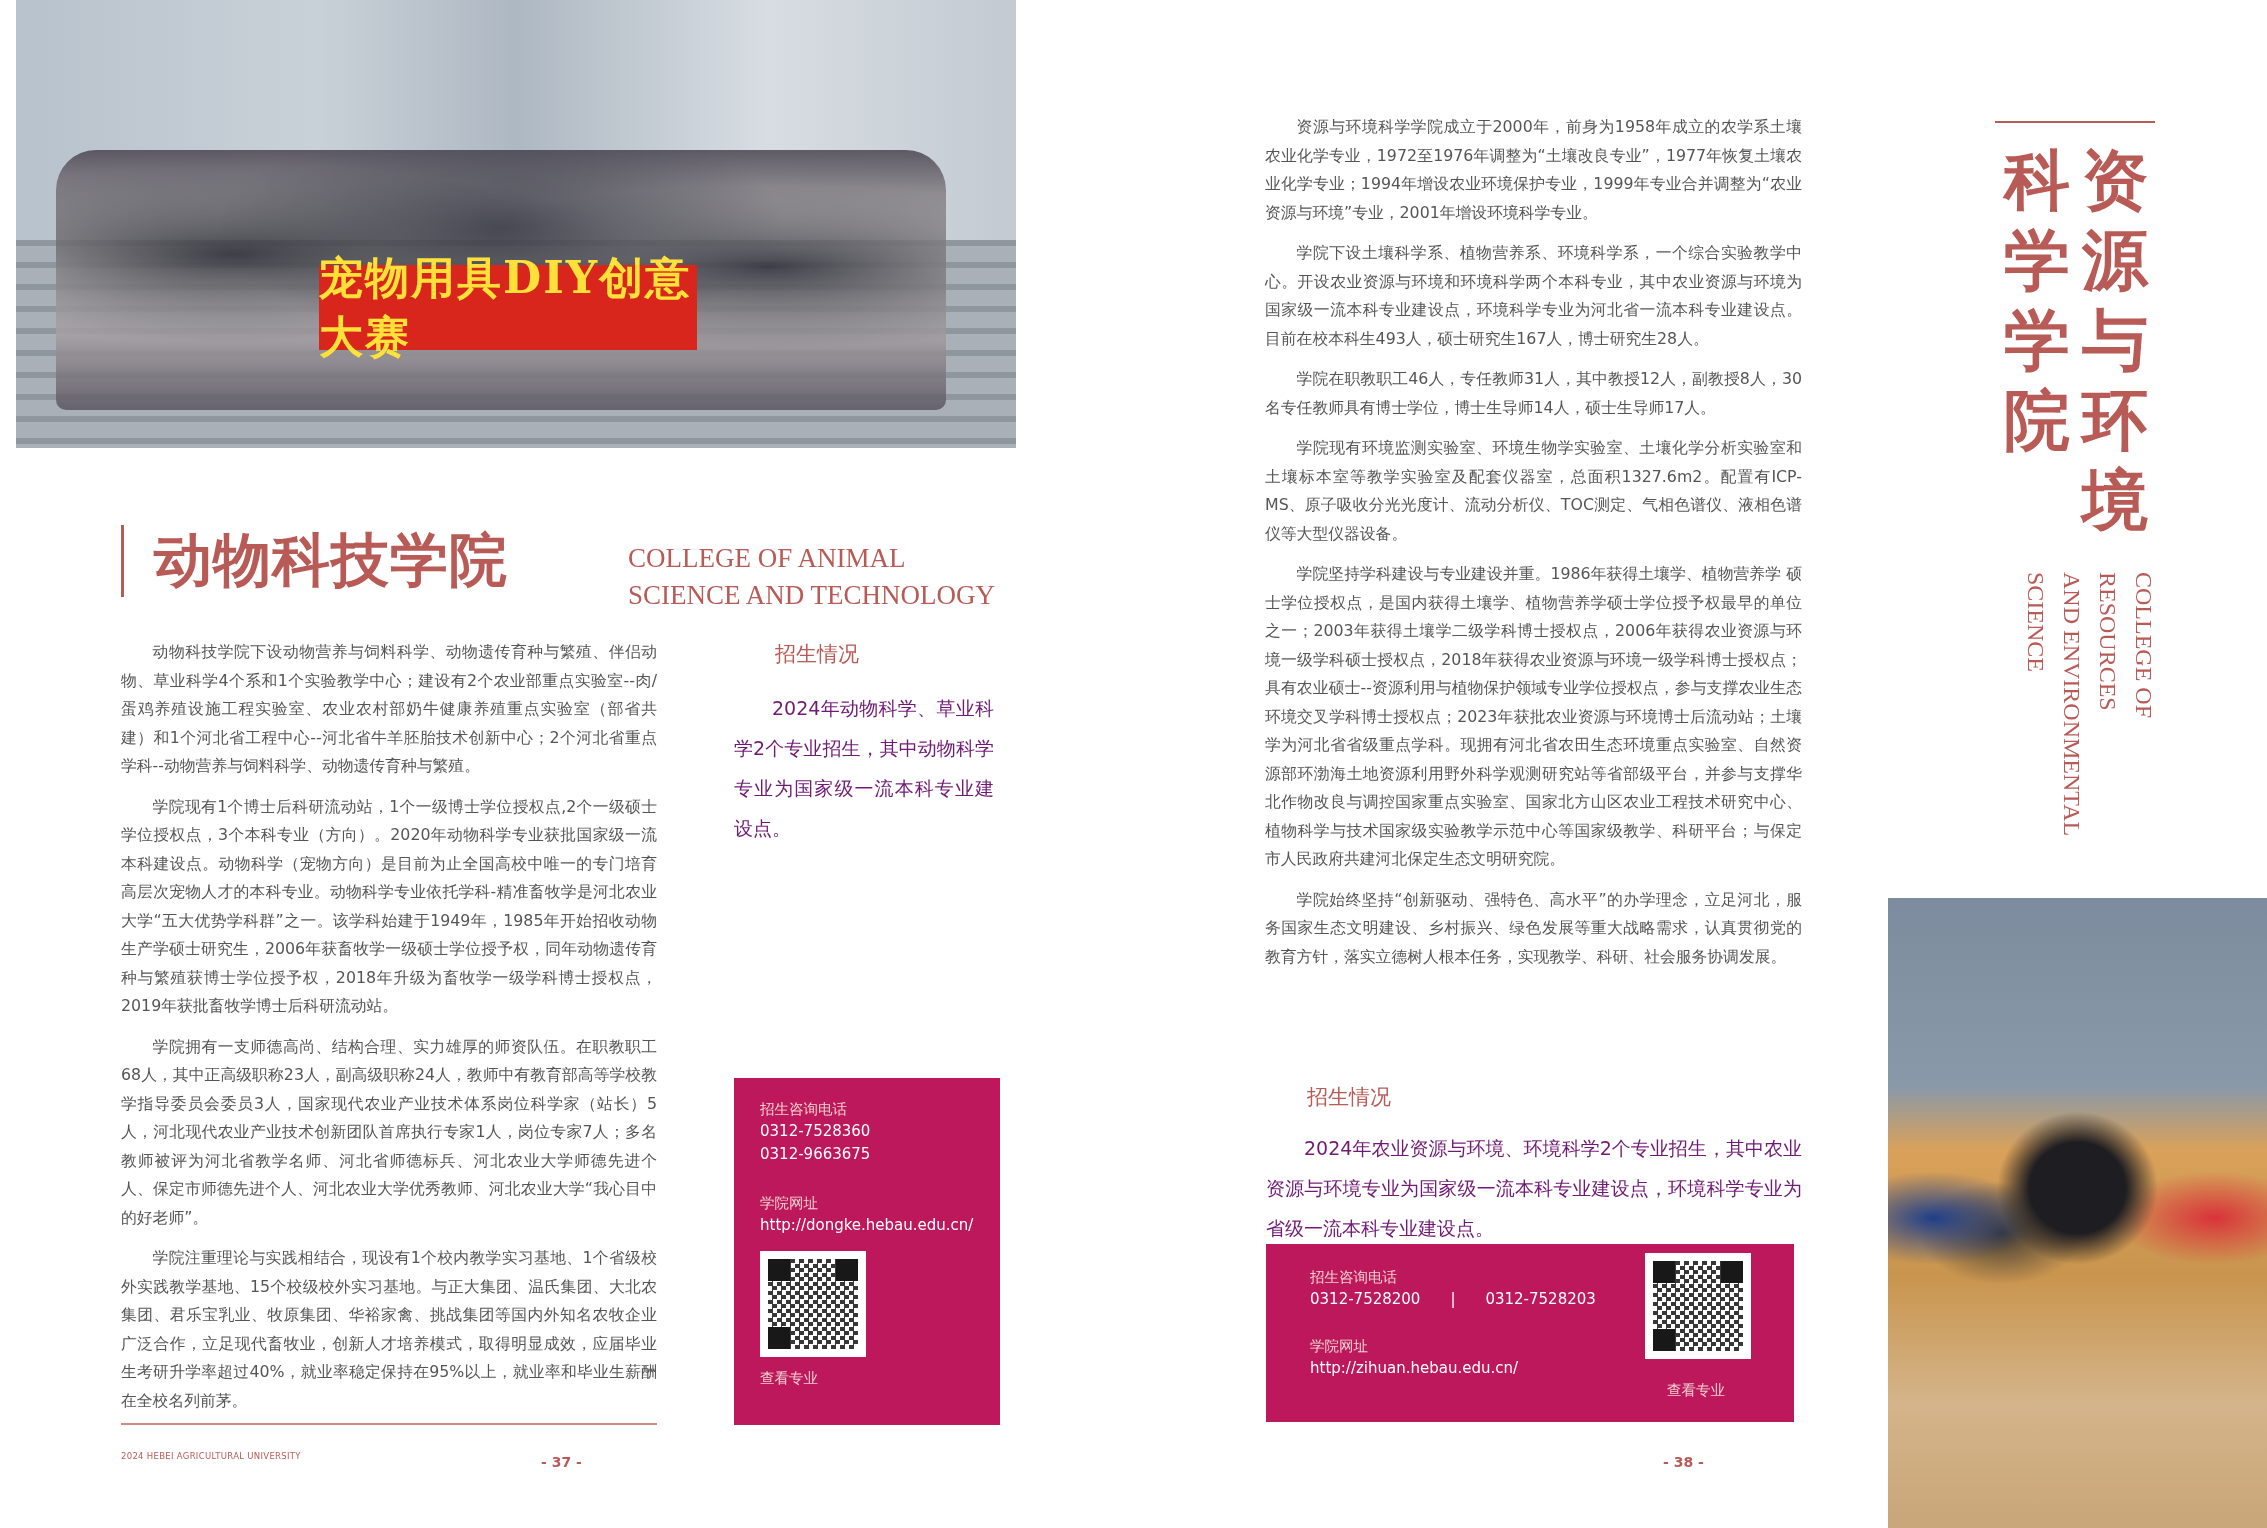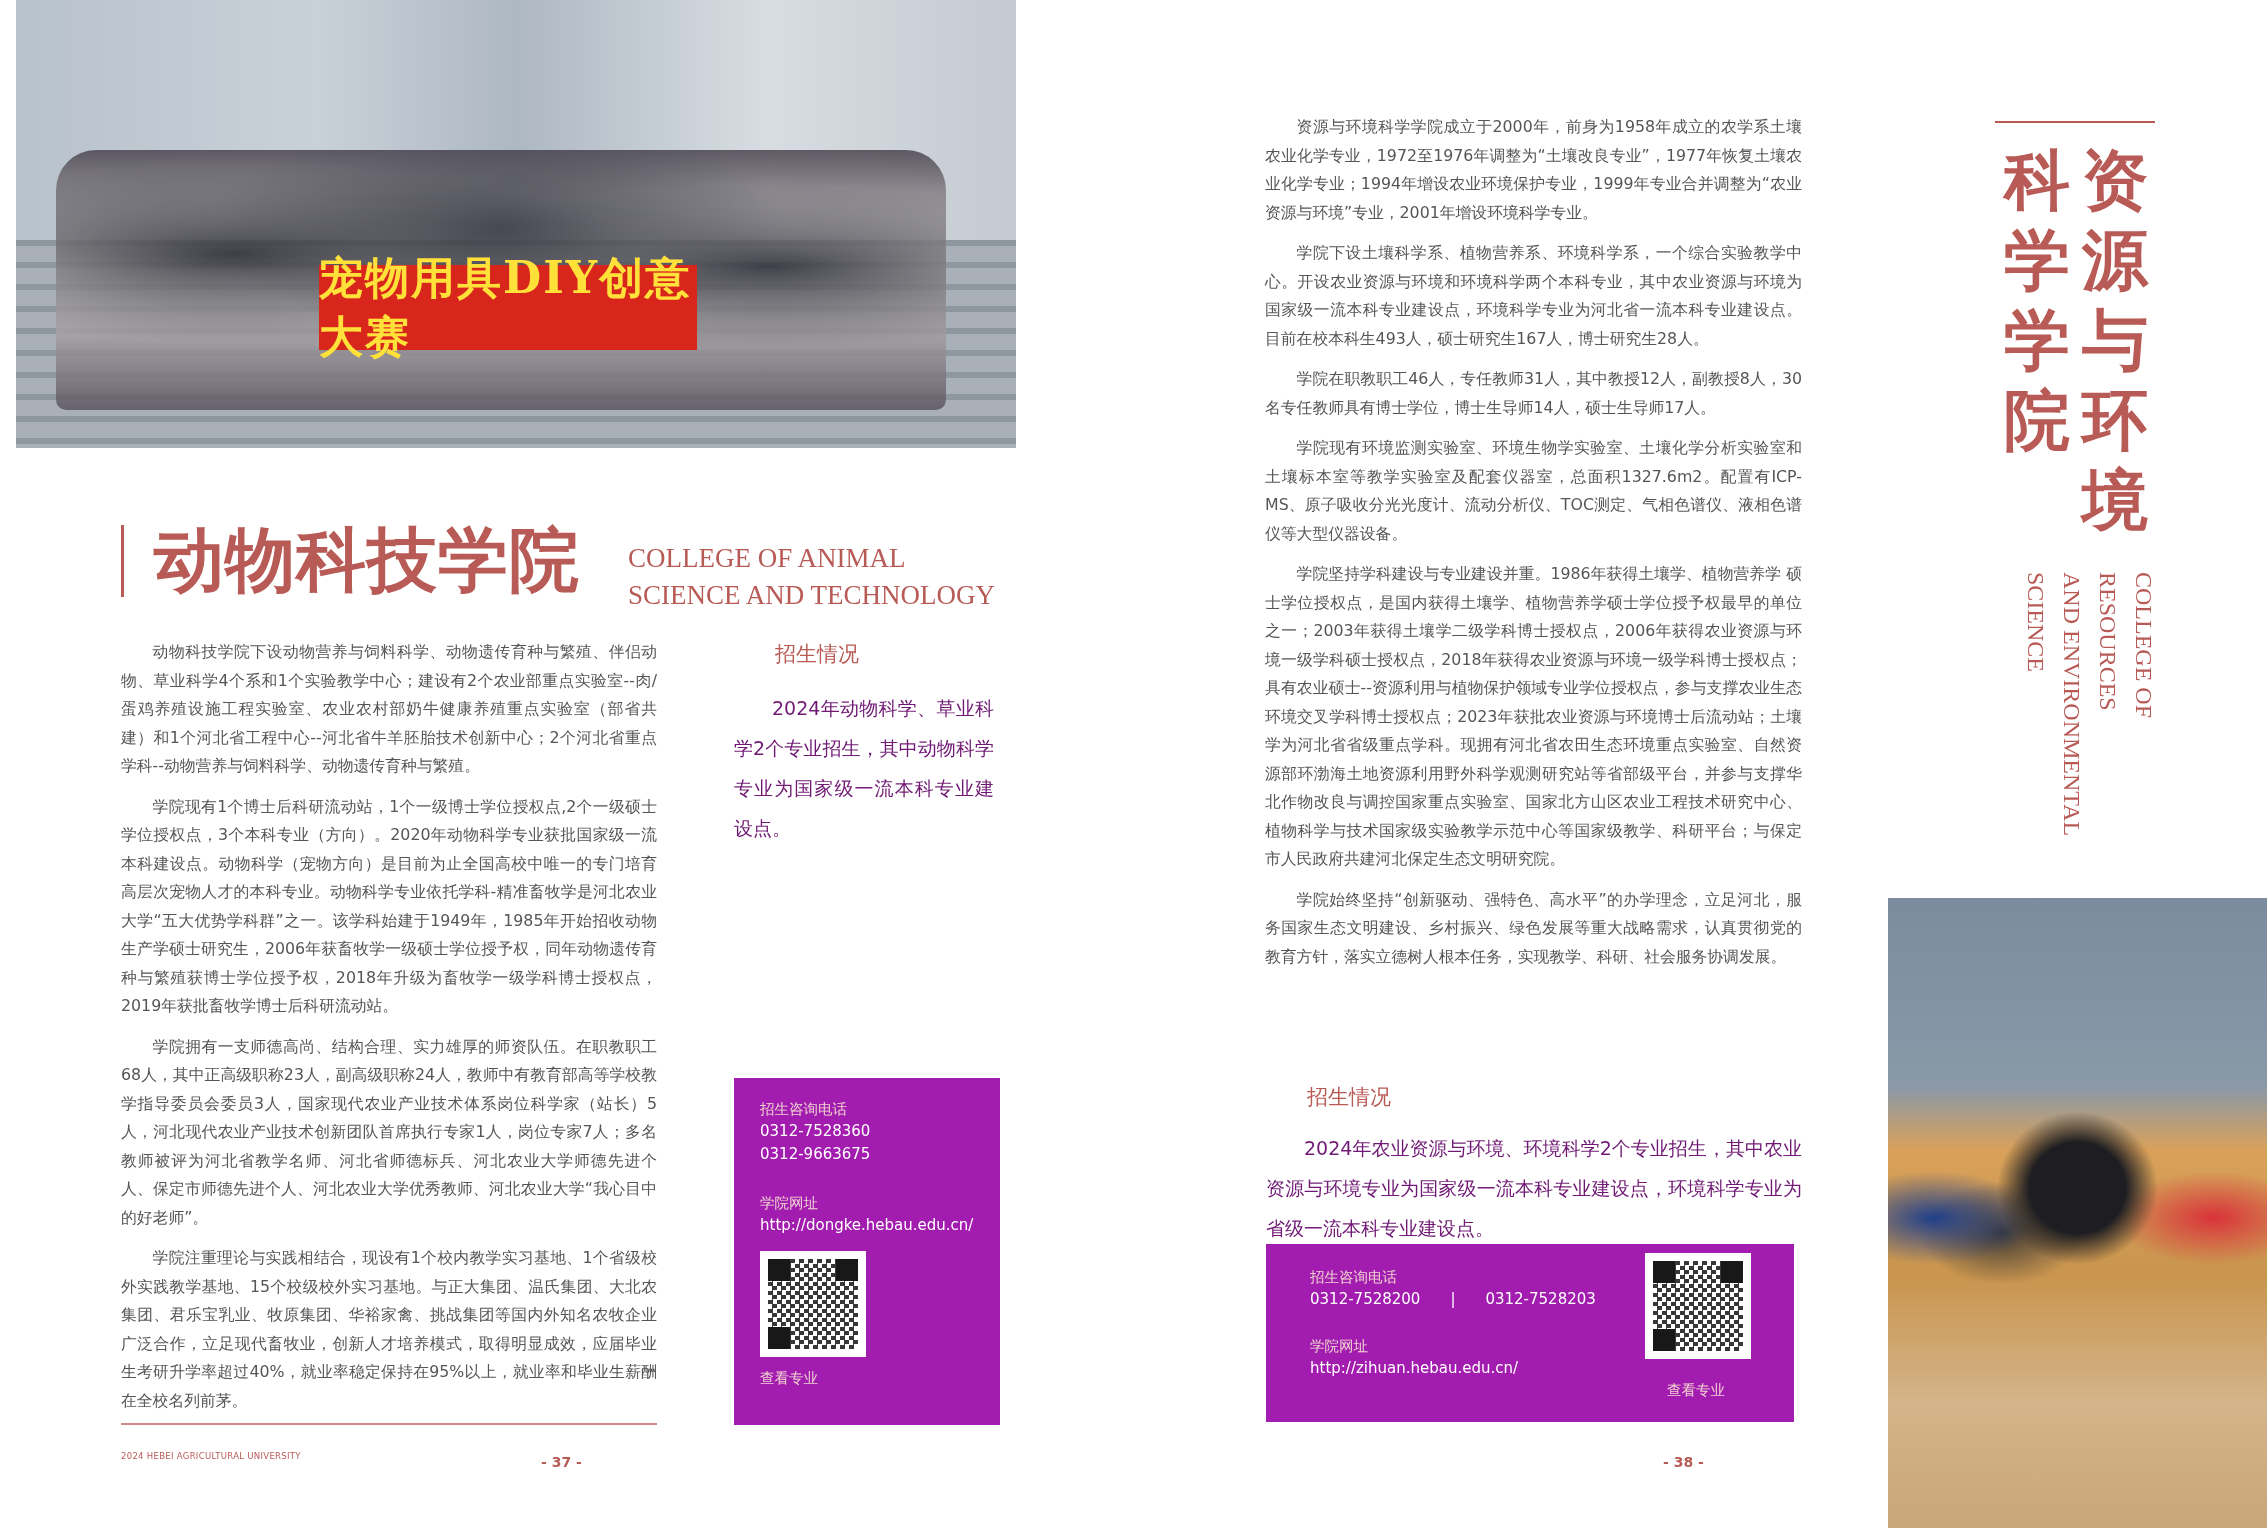--- a/index.html
+++ b/index.html
@@ -48,21 +48,21 @@
       radial-gradient(ellipse at 50% 40%, #1e1e22 0, #1e1e22 18%, transparent 30%),
       radial-gradient(ellipse at 12% 50%, #1f3f8a 0, transparent 22%),
       radial-gradient(ellipse at 86% 50%, #d9333a 0, transparent 22%),
       radial-gradient(ellipse at 30% 55%, #3b3733 0, transparent 22%);
   }
 
   
   .left-rule { left: 121px; top: 525px; width: 3px; height: 72px; background: #b85a55; }
   .left-title-cn {
     left: 154px; top: 515px; font-family: "DejaVu Serif", serif; font-weight: bold;
-    font-size: 70px; color: #b85a55; letter-spacing: 1px; line-height: 90px;
+    font-size: 58px; color: #b85a55; letter-spacing: 1px; line-height: 90px;
   }
   .left-title-en {
     left: 628px; top: 540px; font-family: "Liberation Serif", serif; font-size: 27px;
     color: #b85a55; line-height: 37px;
   }
 
   .right-title-rule { left: 1995px; top: 121px; width: 160px; height: 2px; background: #b85a55; }
   .right-title-col {
     font-family: "DejaVu Serif", serif; font-weight: bold; font-size: 66px; color: #b85a55;
     line-height: 80px; width: 80px; text-align: center; white-space: pre-line;
@@ -86,21 +86,21 @@
   .enroll-h {
     font-size: 21px; font-weight: normal; color: #b85a55; margin-left: 41px;
   }
   .enroll-text { font-size: 19px; line-height: 40px; color: #701a75; text-indent: 2em; text-align: justify; }
   .left-enroll-h { left: 734px; top: 640px; }
   .left-enroll-text { left: 734px; top: 688px; width: 260px; }
   .right-enroll-h { left: 1266px; top: 1083px; }
   .right-enroll-text { left: 1266px; top: 1128px; width: 536px; }
 
   
-  .contact { background: #a21caf; color: #f3dcd9; }
+  .contact { background: #be185d; color: #f3dcd9; }
   .contact .lbl { font-size: 14.5px; color: #f0d2cf; line-height: 22px; }
   .contact .val { font-size: 15px; color: #ffffff; line-height: 23px; font-family: "DejaVu Sans", sans-serif; }
   .left-contact { left: 734px; top: 1078px; width: 266px; height: 347px; padding: 20px 26px; }
   .left-contact .gap { height: 26px; }
   .right-contact { left: 1266px; top: 1244px; width: 528px; height: 178px; padding: 22px 44px; }
 
   .qr {
     width: 106px; height: 106px; background: #fff; padding: 8px; position: relative;
   }
   .qr .grid {

